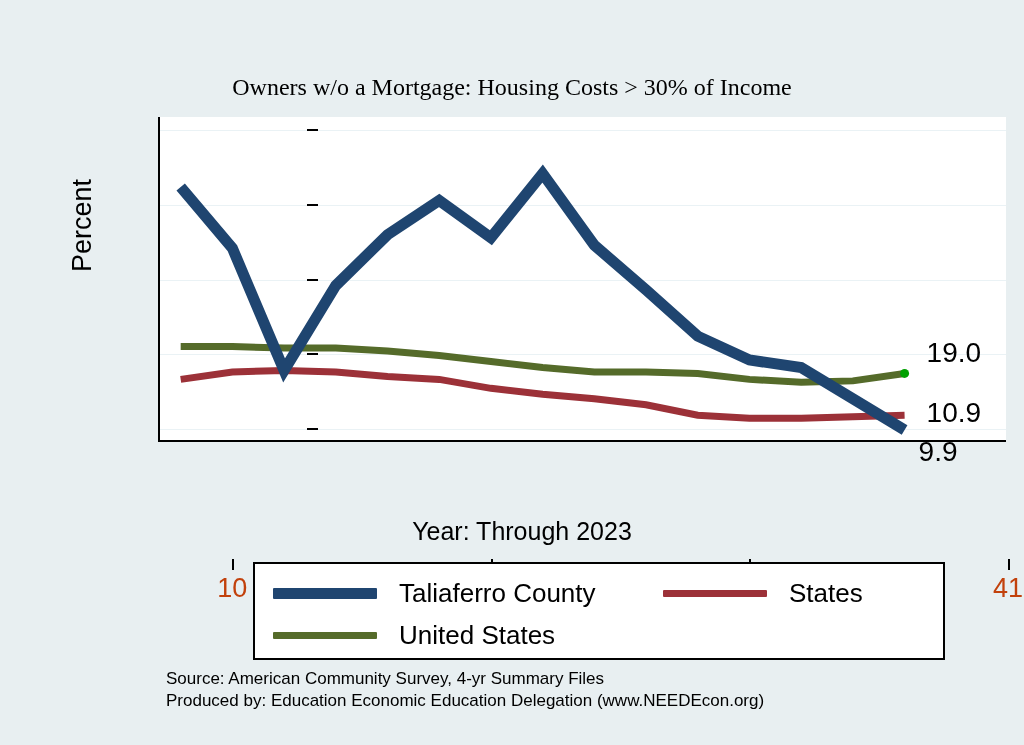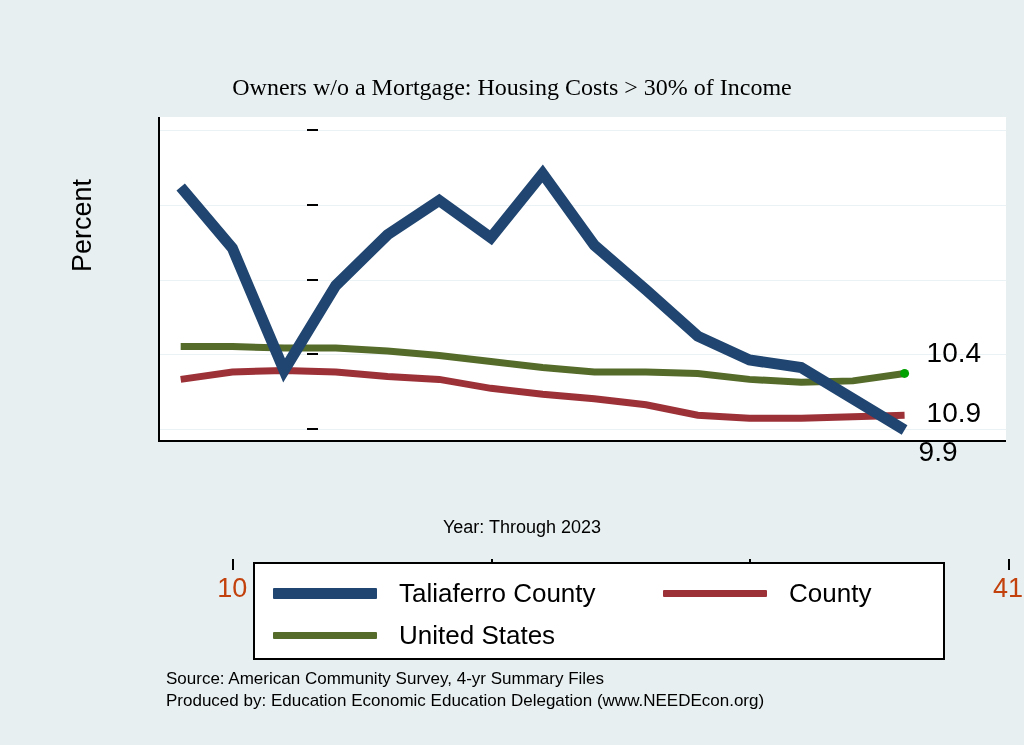--- a/index.html
+++ b/index.html
@@ -66,21 +66,21 @@
   }
   .xtick-label{
     position:absolute;
     top:456px;
     font-size:27px;color:#c2410c;
     transform:translateX(-50%);
     white-space:nowrap;
   }
   .xlabel{
     position:absolute;left:0;right:0;top:517px;
-    text-align:center;font-size:18px;color:#000;padding-left:20px;
+    text-align:center;font-size:25px;color:#000;padding-left:20px;
   }
 
   
   .endlabel{
     position:absolute;
     font-size:28px;color:#000;
     white-space:nowrap;
     transform:translateY(-50%);
   }
 
@@ -135,34 +135,34 @@
         <div class="xtick-mark" style="left: 848px;"></div>
         <div class="xtick-label" style="left: 848px;">41</div>
         <svg width="848" height="325" viewBox="0 0 848 325" style="position: absolute; left: 0px; top: 0px; overflow: visible;">
           <polyline points="20.682926829268315,229.58715596330273 72.39024390243905,229.58715596330273 124.0975609756098,231.07798165137615 175.80487804878052,231.07798165137615 227.5121951219513,234.05963302752292 279.21951219512204,238.5321100917431 330.92682926829275,244.49541284403668 382.63414634146346,250.45871559633025 434.3414634146342,254.93119266055044 486.04878048780495,254.93119266055044 537.7560975609757,256.42201834862385 589.4634146341464,262.3853211009174 641.1707317073171,265.3669724770642 692.8780487804878,263.8761467889908 744.5853658536587,256.42201834862385" fill="none" stroke="#556b2a" stroke-width="7" stroke-linejoin="miter" stroke-linecap="butt"></polyline>
           <polyline points="20.682926829268315,262.3853211009174 72.39024390243905,254.93119266055044 124.0975609756098,253.44036697247702 175.80487804878052,254.93119266055044 227.5121951219513,259.4036697247706 279.21951219512204,262.3853211009174 330.92682926829275,271.33027522935777 382.63414634146346,277.29357798165137 434.3414634146342,281.76605504587155 486.04878048780495,287.72935779816515 537.7560975609757,298.1651376146789 589.4634146341464,301.1467889908257 641.1707317073171,301.1467889908257 692.8780487804878,299.6559633027523 744.5853658536587,298.1651376146789" fill="none" stroke="#9c3138" stroke-width="7" stroke-linejoin="miter" stroke-linecap="butt"></polyline>
           <polyline points="20.682926829268315,70.06880733944948 72.39024390243905,131.19266055045864 124.0975609756098,253.44036697247702 175.80487804878052,168.46330275229352 227.5121951219513,117.77522935779814 279.21951219512204,83.48623853211004 330.92682926829275,120.75688073394491 382.63414634146346,56.65137614678895 434.3414634146342,128.21100917431187 486.04878048780495,172.93577981651373 537.7560975609757,219.15137614678898 589.4634146341464,243.0045871559633 641.1707317073171,250.45871559633025 692.8780487804878,281.76605504587155 744.5853658536587,313.07339449541286" fill="none" stroke="#1f4570" stroke-width="11" stroke-linejoin="miter" stroke-linecap="butt"></polyline>
           <circle cx="744.5853658536587" cy="256.42201834862385" r="4.5" fill="#00a000"></circle>
         </svg>
         <div class="endlabel" style="left: 758.585px; top: 335.073px;">9.9</div>
         <div class="endlabel" style="left: 766.585px; top: 296.165px;">10.9</div>
-        <div class="endlabel" style="left: 766.585px; top: 236.422px;">10.4</div>
+        <div class="endlabel" style="left: 766.585px; top: 236.422px;">19.0</div>
       </div>
   </div>
 
   <div class="xlabel">Year: Through 2023</div>
 
   <div class="legend" id="legend-box">
       <div class="legend-entry" style="left: 18px; top: 14px;">
         <span class="legend-swatch" style="width: 104px; height: 11px; background: rgb(31, 69, 112);"></span>
         <span class="legend-text">Taliaferro County</span>
       </div>
       <div class="legend-entry" style="left: 408px; top: 14px;">
         <span class="legend-swatch" style="width: 104px; height: 7px; background: rgb(156, 49, 56);"></span>
-        <span class="legend-text">County</span>
+        <span class="legend-text">States</span>
       </div>
       <div class="legend-entry" style="left: 18px; top: 56px; align-items: center;">
         <span class="legend-swatch" style="width: 104px; height: 7px; background: rgb(85, 107, 42);"></span>
         <span class="legend-text">United States</span>
       </div>
     </div>
 
   <div class="footer">
     <div>Source: American Community Survey, 4-yr Summary Files</div>
     <div>Produced by: Education Economic Education Delegation (www.NEEDEcon.org)</div>

